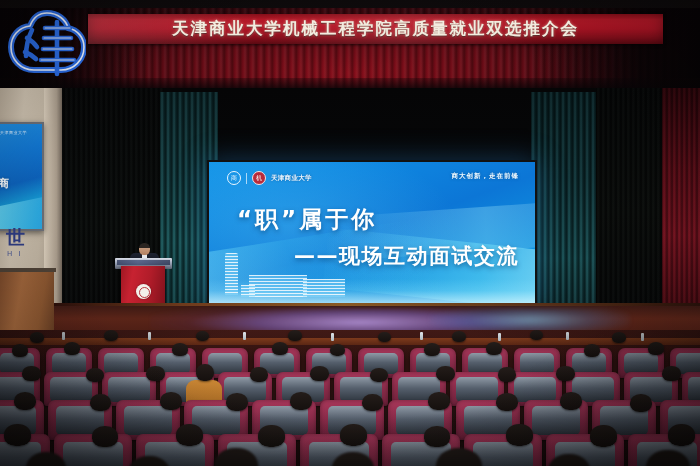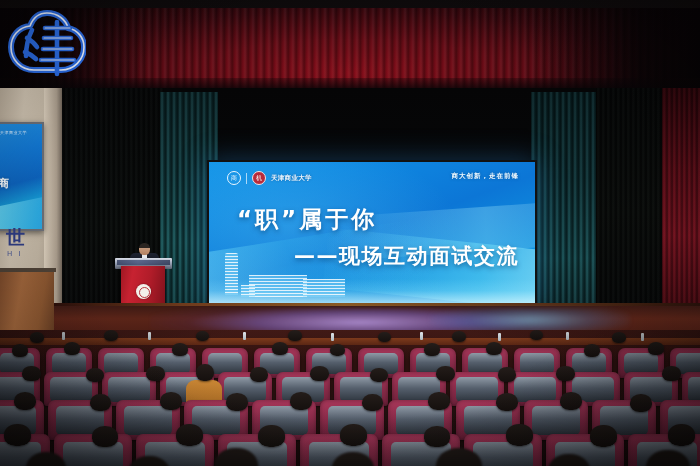--- a/index.html
+++ b/index.html
@@ -347,20 +347,23 @@
 <body>
 
 <div id="stage-photo">
 
   <div class="ceiling"></div>
   <div class="valance"></div>
   <div class="valance-shade-l"></div>
   <div class="valance-shade-r"></div>
   <div class="valance-bottom"></div>
 
+  <div class="banner">
+    <span class="banner-text">天津商业大学机械工程学院高质量就业双选推介会</span>
+  </div>
 
   <div class="stage-dark"></div>
   <div class="curtain-black-mid-l"></div>
   <div class="curtain-teal-left"></div>
   <div class="curtain-teal-right"></div>
   <div class="curtain-black-mid-r"></div>
   <div class="curtain-red-right"></div>
 
   <div class="left-wall"></div>
   <div class="left-wall-pillar"></div>

